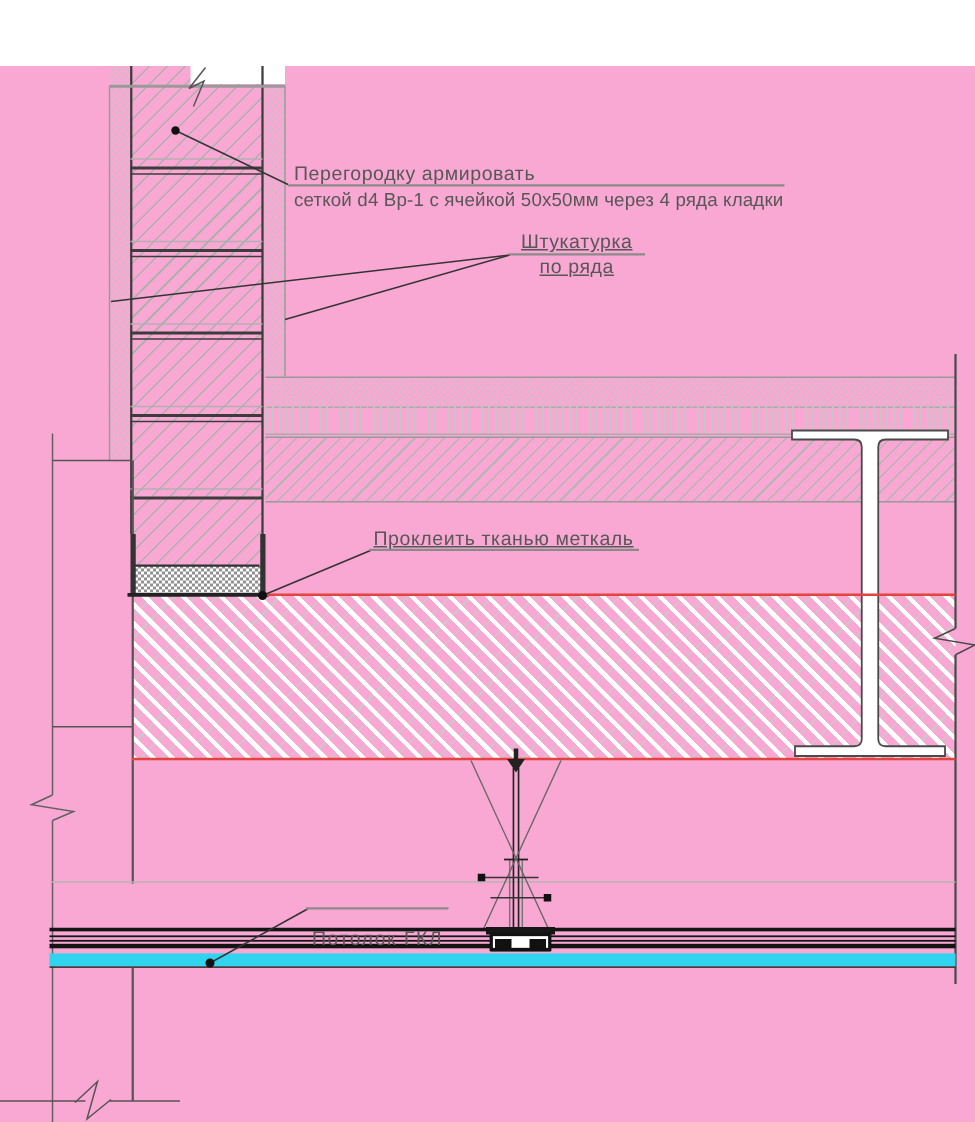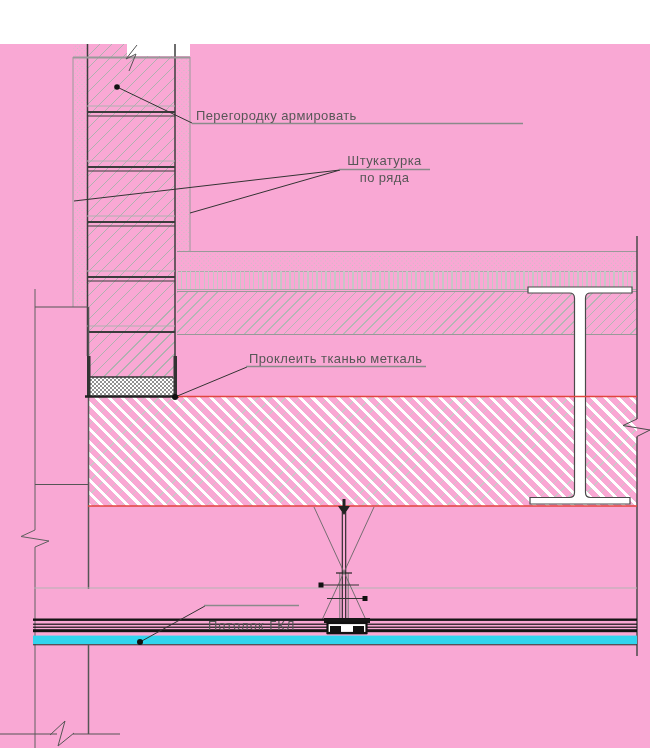--- a/index.html
+++ b/index.html
@@ -44,21 +44,21 @@
   }
   .checker{
     background:repeating-conic-gradient(#909090 0% 25%,#ffffff 0% 50%);
     background-size:4px 4px;
   }
   .whitebox{background:#fff;}
   .ann{
     position:absolute;color:var(--txt);font-size:13px;line-height:14px;
     letter-spacing:0.4px;white-space:nowrap;
   }
-  .ann.center{text-align:center;white-space:nowrap;}
+  .ann.center{text-align:center;white-space:nowrap;text-decoration:underline;}
   svg{position:absolute;left:0;top:0;}
   .s-dark{stroke:var(--ink);}
   .s-gray{stroke:var(--gray);}
 </style>
 </head>
 <body>
 
 <div id="canvas">
 
   <div class="abs masonry" style="left:87px;top:0;width:88px;height:333px;"></div>
@@ -197,20 +197,21 @@
 
     <g stroke="#8a8a8a" stroke-width="1.5">
       <line x1="192" y1="79.5" x2="523" y2="79.5"></line>
       <line x1="339" y1="125.5" x2="430" y2="125.5"></line>
       <line x1="246" y1="322.5" x2="426" y2="322.5"></line>
       <line x1="204" y1="561.5" x2="299" y2="561.5"></line>
     </g>
   </svg>
 
   <div class="ann" style="left:196px;top:65px;">Перегородку армировать</div>
+  <div class="ann" style="left:196px;top:82px;font-size:12.5px;letter-spacing:0.1px;">сеткой d4 Вр-1 с ячейкой 50х50мм через 4 ряда кладки</div>
 
   <div class="ann center" style="left:339px;top:110px;width:91px;">Штукатурка</div>
   <div class="ann center" style="left:339px;top:127px;width:91px;">по ряда</div>
 
-  <div class="ann" style="left:249px;top:308px;">Проклеить тканью меткаль</div>
+  <div class="ann" style="left:249px;top:308px;text-decoration:underline;">Проклеить тканью меткаль</div>
 
   <div class="ann" style="left:208px;top:575px;letter-spacing:1px;">Потолок ГКЛ</div>
 </div>
 
 </body></html>

